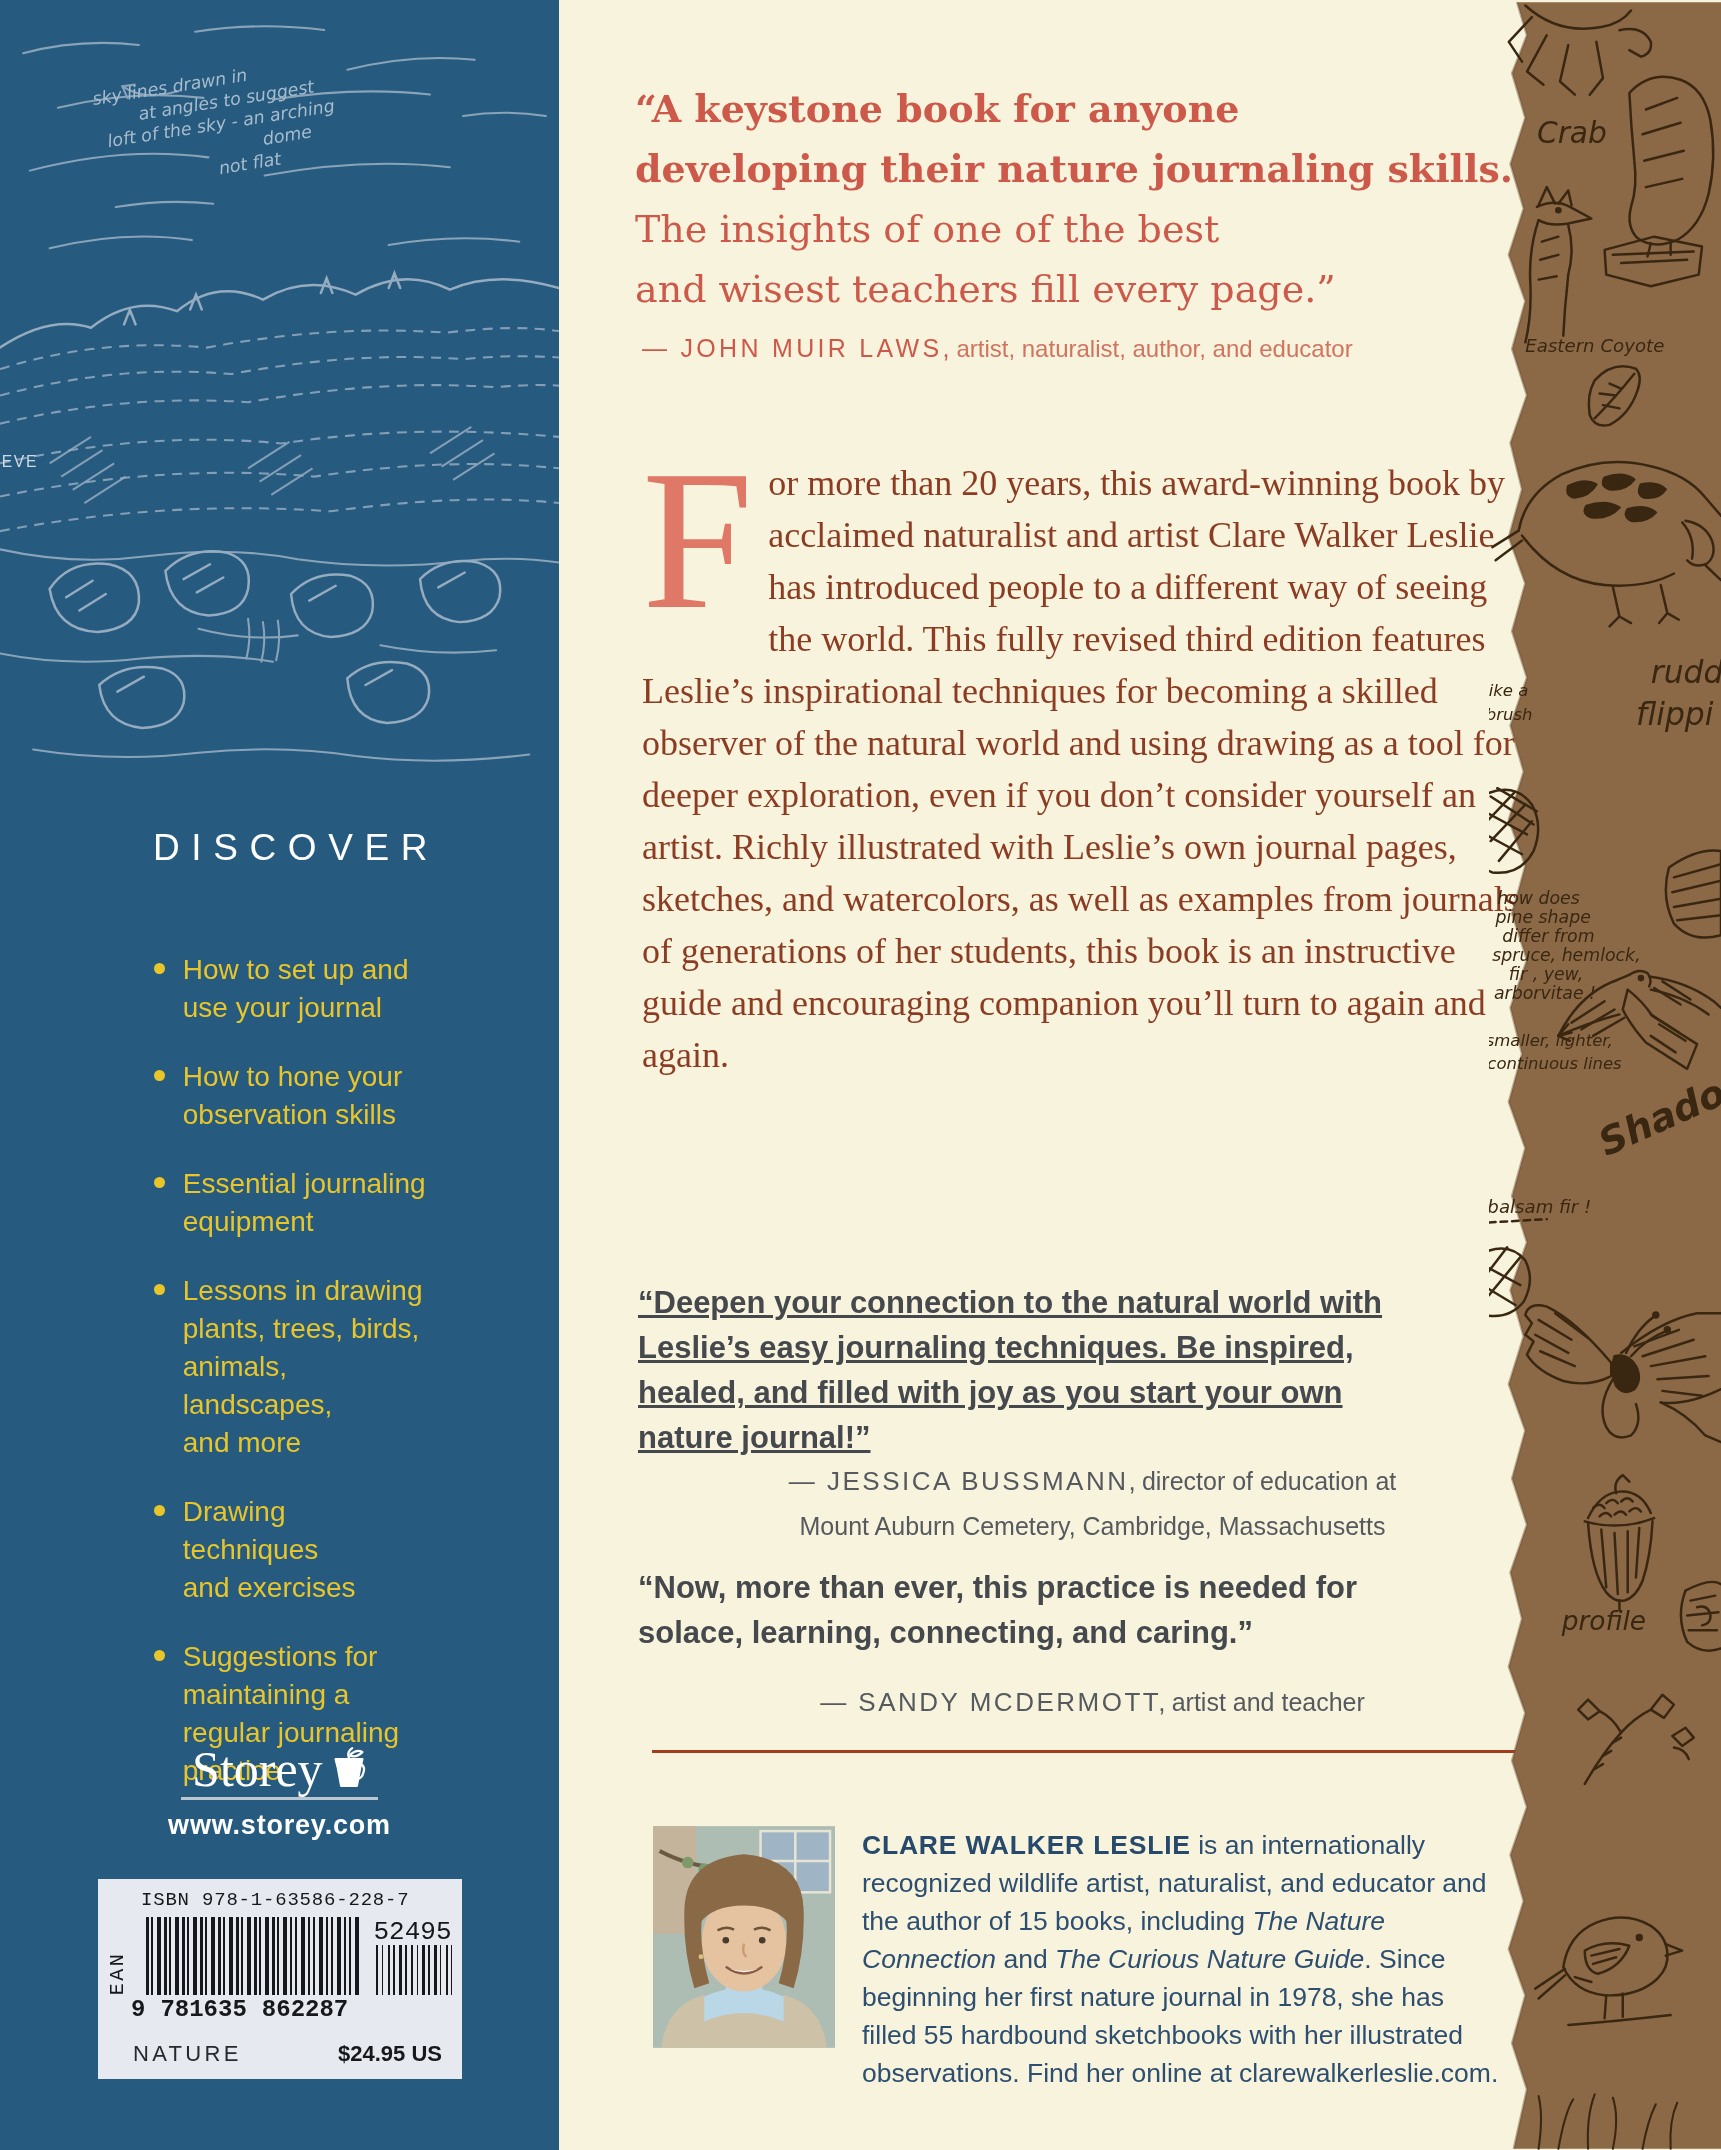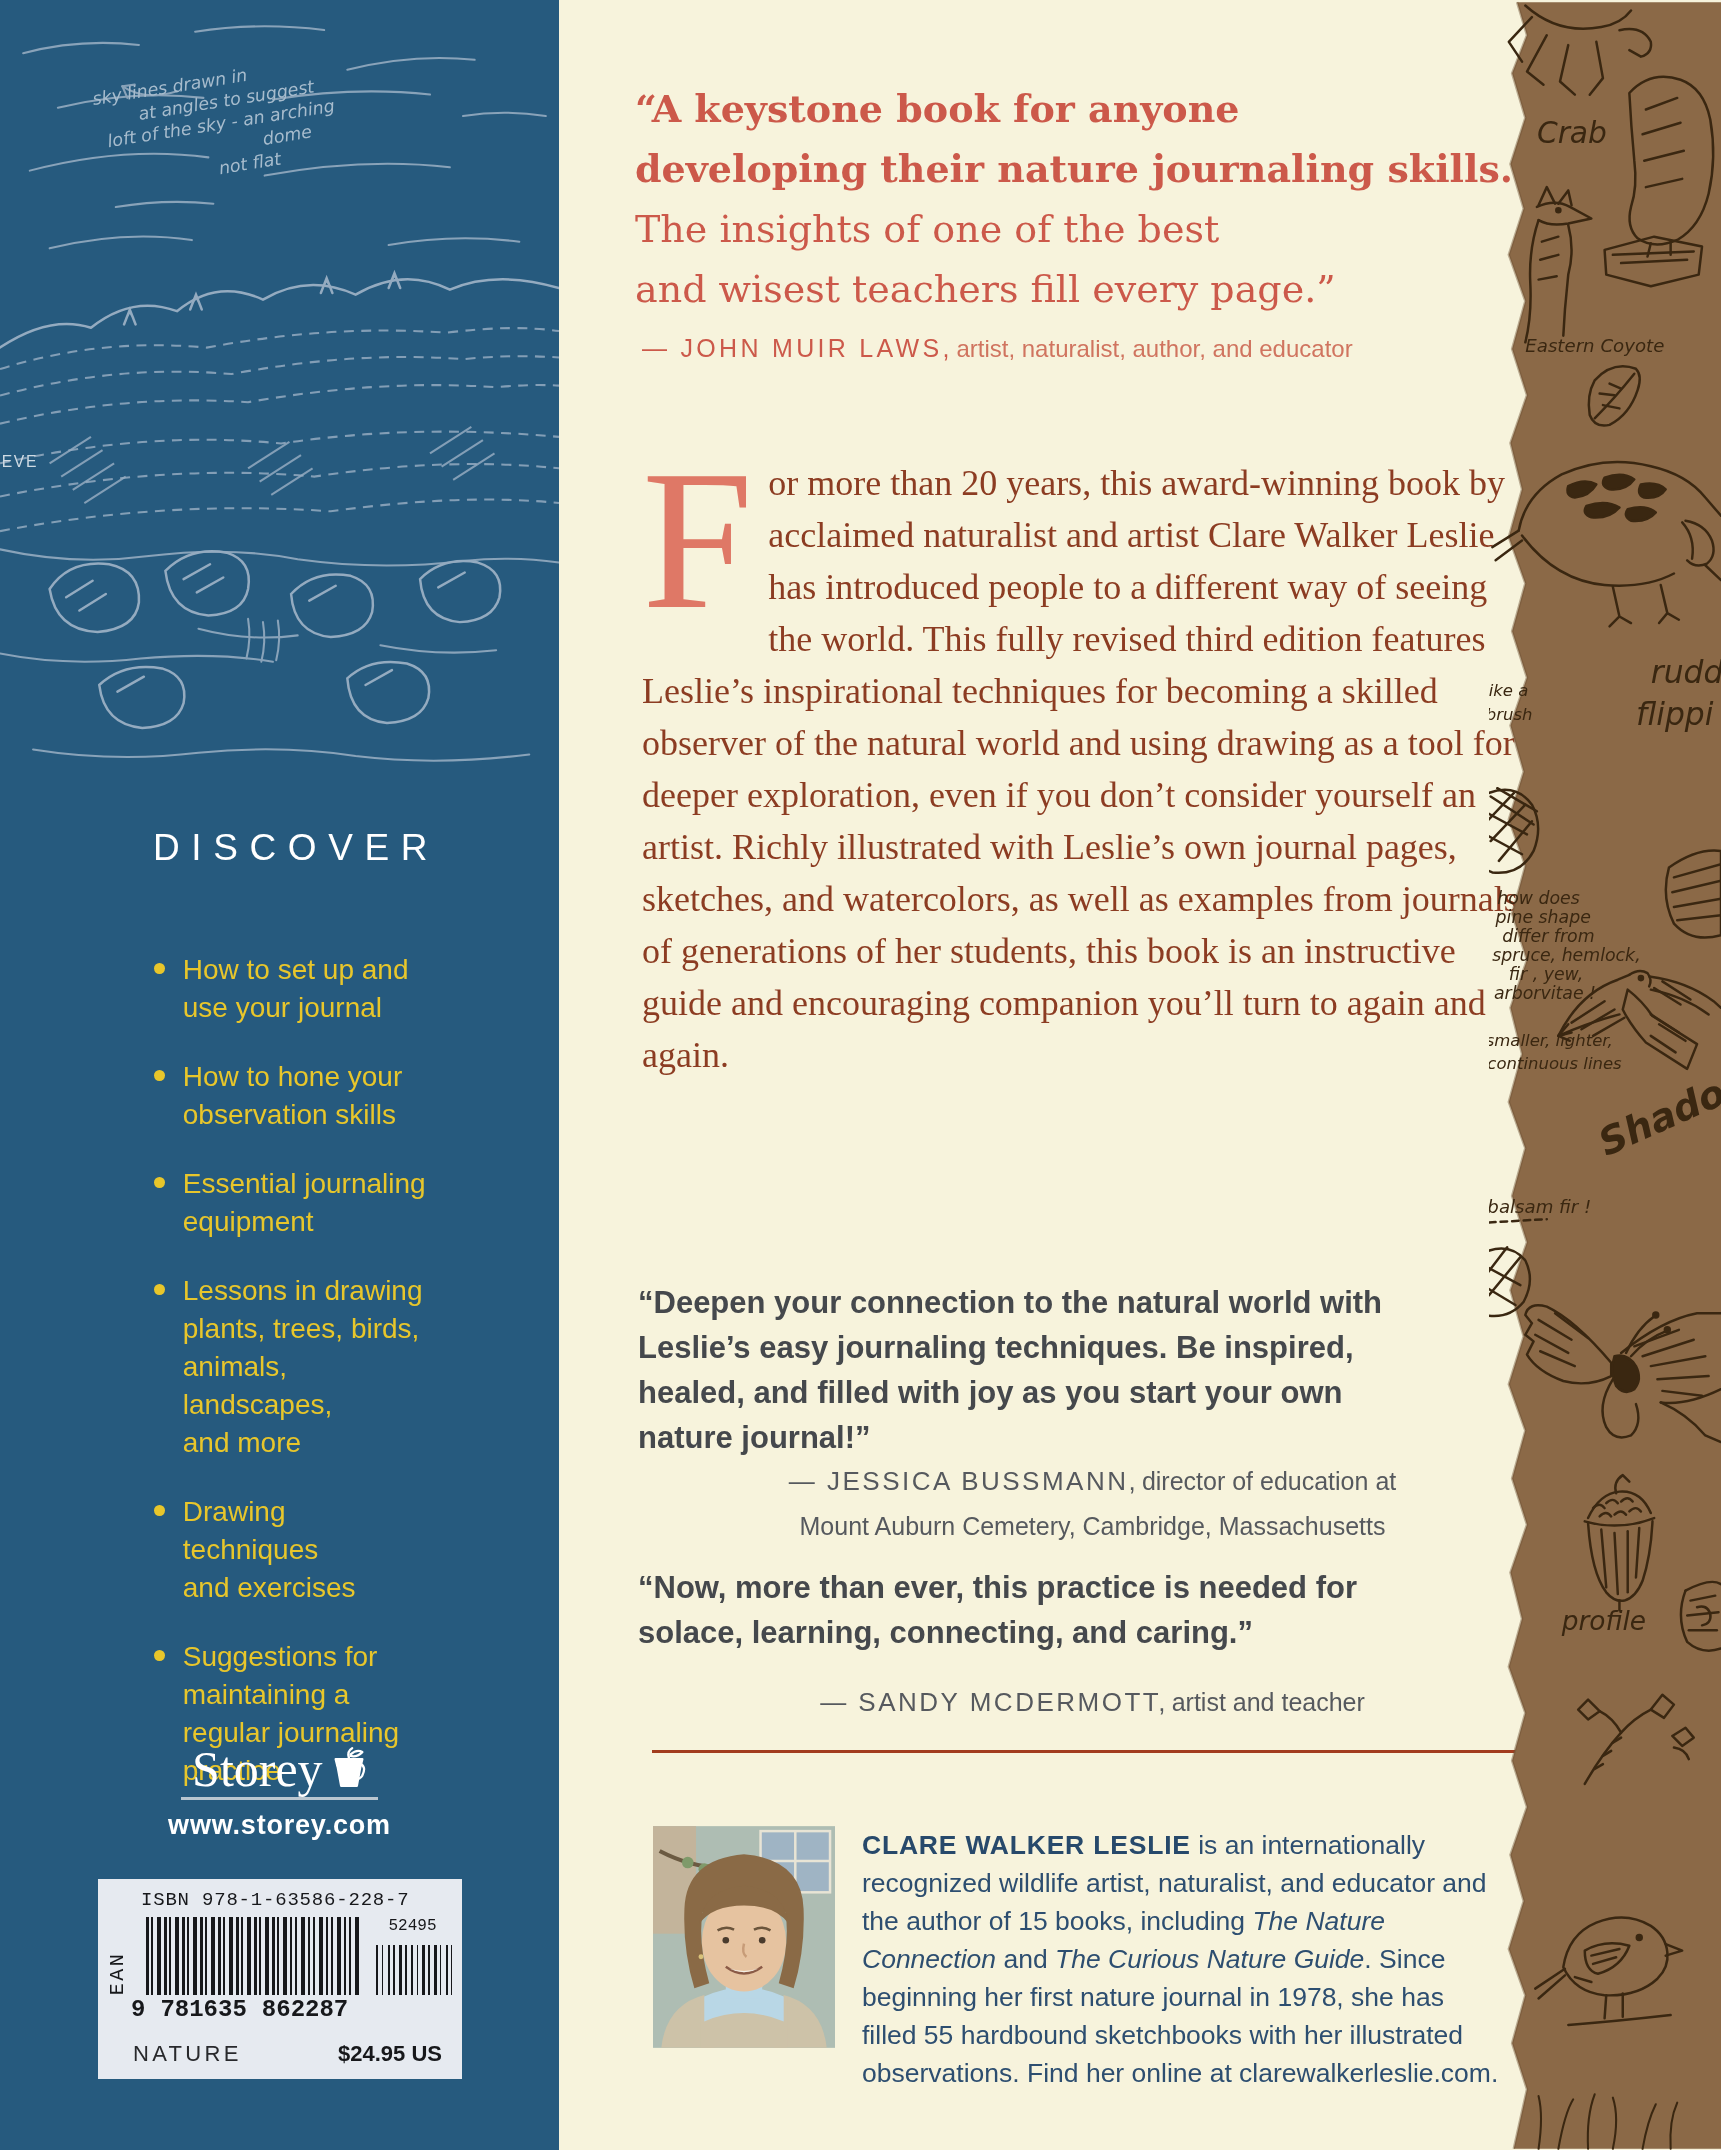--- a/index.html
+++ b/index.html
@@ -25,39 +25,39 @@
   .pot{margin:0 0 3.3px 8.3px;}
   .storey-rule{width:197px;height:2.5px;background:#b9c6d0;margin-top:3.3px;}
   .storey-url{color:#fff;font-weight:700;font-size:27px;margin-top:10px;letter-spacing:0.8px;}
   .barcode{position:absolute;left:98px;top:1879px;width:364px;height:200px;background:#e6eaf0;}
   .isbn{position:absolute;left:43px;top:10px;font-family:"Liberation Mono",monospace;font-size:19px;color:#17181b;letter-spacing:0.8px;}
   .ean{position:absolute;left:-10px;top:83px;width:58px;text-align:center;transform:rotate(-90deg);
        font-family:"Liberation Mono",monospace;font-size:20px;letter-spacing:2.5px;color:#17181b;}
   .bars-main{position:absolute;left:48px;top:38px;width:213px;height:78px;
     background:repeating-linear-gradient(90deg,#17181b 0 2.5px,transparent 2.5px 5px,#17181b 5px 6.6px,transparent 6.6px 10.8px,#17181b 10.8px 15px,transparent 15px 18px);}
   .bars-digits{position:absolute;left:33px;top:117px;font-family:"Liberation Mono",monospace;font-weight:700;font-size:24px;color:#17181b;display:flex;gap:15px;}
-  .addon-num{position:absolute;left:273px;top:38px;width:83px;text-align:center;font-family:"Liberation Mono",monospace;font-size:16px;color:#17181b;}
+  .addon-num{position:absolute;left:273px;top:38px;width:83px;text-align:center;font-family:"Liberation Mono",monospace;font-size:26px;color:#17181b;}
   .bars-addon{position:absolute;left:278px;top:66px;width:76px;height:50px;
     background:repeating-linear-gradient(90deg,#17181b 0 2.5px,transparent 2.5px 5.8px,#17181b 5.8px 7.4px,transparent 7.4px 11.6px);}
   .cat{position:absolute;left:35px;top:162px;font-size:22px;letter-spacing:3.3px;color:#28292c;}
   .price{position:absolute;right:20px;top:162px;font-size:22px;font-weight:700;color:#17181b;}
 
   
   .panel-center{position:absolute;left:559px;top:0;width:971px;height:1524px;}
   .quote1{position:absolute;left:76px;top:79px;color:#cc594a;font-family:"DejaVu Serif",serif;font-size:38px;line-height:60px;}
   .quote1 span{display:block;}
   .q1b{font-weight:700;} .q1r{font-weight:400;}
   .attr1{position:absolute;left:83px;top:334px;color:#cc594a;}
   .attr-name1{font-size:25px;letter-spacing:3.3px;}
   .attr-role1{font-size:24px;color:#d0745f;}
   .bodytext{position:absolute;left:83px;top:457px;width:882px;color:#8c3c22;
             font-family:"Liberation Serif",serif;font-size:36px;line-height:52px;}
   .dropcap{float:left;color:#df7866;font-size:200px;line-height:156px;padding:5px 15px 0 0;font-family:"Liberation Serif",serif;}
   .quote2,.quote3{position:absolute;left:79px;color:#45484c;font-weight:700;font-size:31px;line-height:45px;width:877px;}
-  .quote2{top:1280px;} .quote3{top:1565px;}
+  .quote2{top:1280px;text-decoration:underline;} .quote3{top:1565px;}
   .quote2 span,.quote3 span{display:block;}
   .attr2,.attr3{position:absolute;left:124px;width:819px;text-align:center;color:#56595e;}
   .attr2{top:1461px;line-height:41px;} .attr3{top:1687px;}
   .attr-name{font-size:26px;letter-spacing:2.5px;}
   .attr-role{font-size:25px;}
   .attr-l2{display:block;font-size:25px;}
   .redrule{position:absolute;left:93px;top:1750px;width:875px;height:3.3px;background:#a23c1e;}
   .bio-photo{position:absolute;left:94px;top:1826px;width:182px;height:222px;}
   .bio-text{position:absolute;left:303px;top:1826px;width:639px;color:#2d4e70;font-size:26.5px;line-height:38px;}
   .bio-name{font-weight:700;color:#27496b;letter-spacing:0.8px;}

